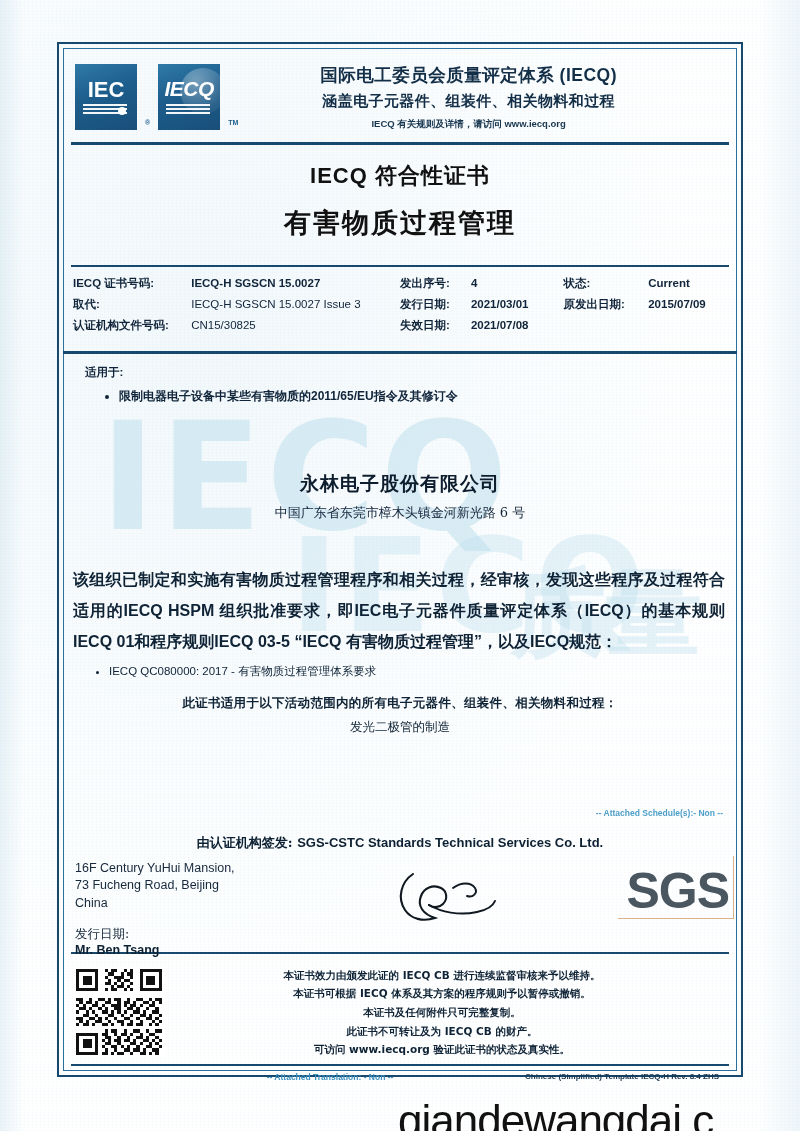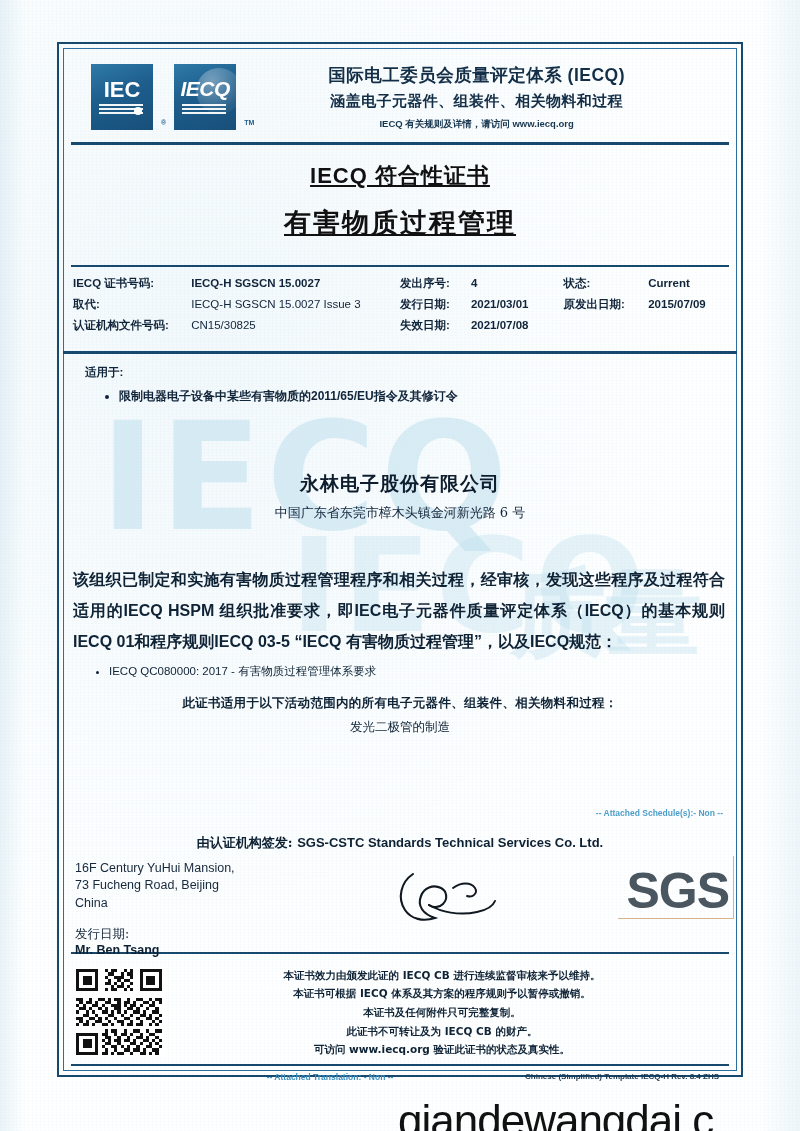--- a/index.html
+++ b/index.html
@@ -71,21 +71,21 @@
     position: absolute;
     left: 63px; top: 48px;
     width: 674px; height: 1023px;
     z-index: 5;
   }
 
   
   #header {
     position: relative;
     height: 97px;
-    padding: 10px 14px 0 28px;
+    padding: 10px 14px 0 12px;
     display: flex;
     align-items: flex-start;
   }
   #logos { display: flex; gap: 8px; align-items: flex-start; padding-top: 6px; }
   .logo-box {
     width: 62px; height: 66px;
     background: linear-gradient(160deg, #2f7aa8 0%, #1d5d8c 45%, #184f79 100%);
     position: relative;
     overflow: hidden;
   }
@@ -134,21 +134,21 @@
   }
   #header-text .h-line3 {
     font-size: 9.5px; font-weight: 700; margin-top: 7px; color: #17364f;
   }
   #header-rule {
     position: absolute; left: 8px; right: 8px; bottom: 0;
     height: 3px; background: #17486e;
   }
 
   
-  #title-block { text-align: center; padding: 16px 0 10px; color: #111; text-decoration: underline; }
+  #title-block { text-align: center; padding: 16px 0 10px; color: #111; }
   #title-main {
     font-size: 22px; font-weight: 700; letter-spacing: 1px;
   }
   #title-sub {
     font-size: 27px; font-weight: 700; letter-spacing: 2px; margin-top: 14px;
   }
   #title-rule { height: 2px; background: #17486e; margin: 14px 8px 0; }
 
   
   #details {

